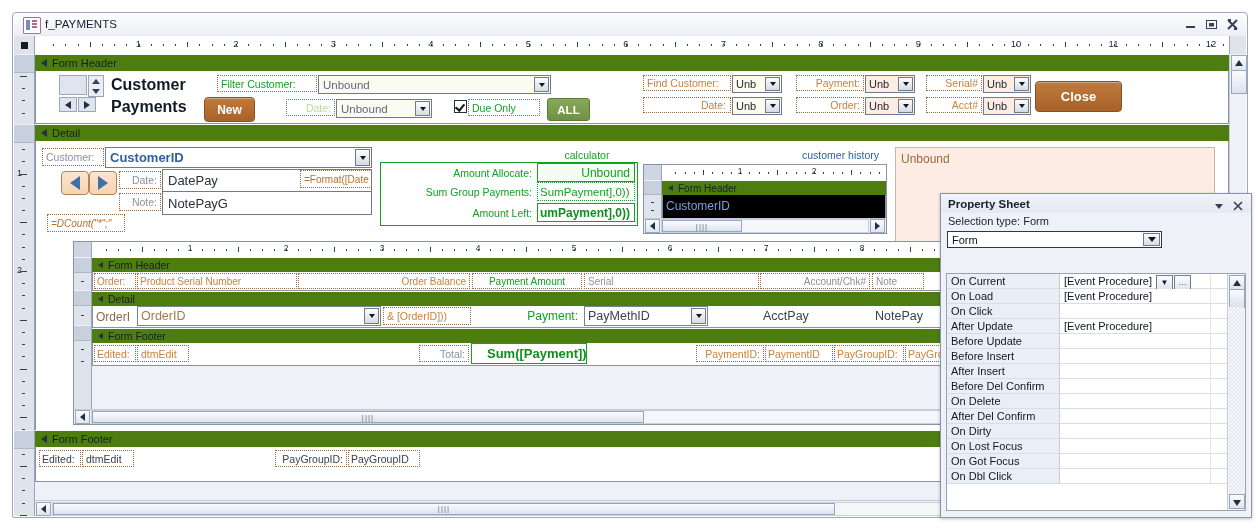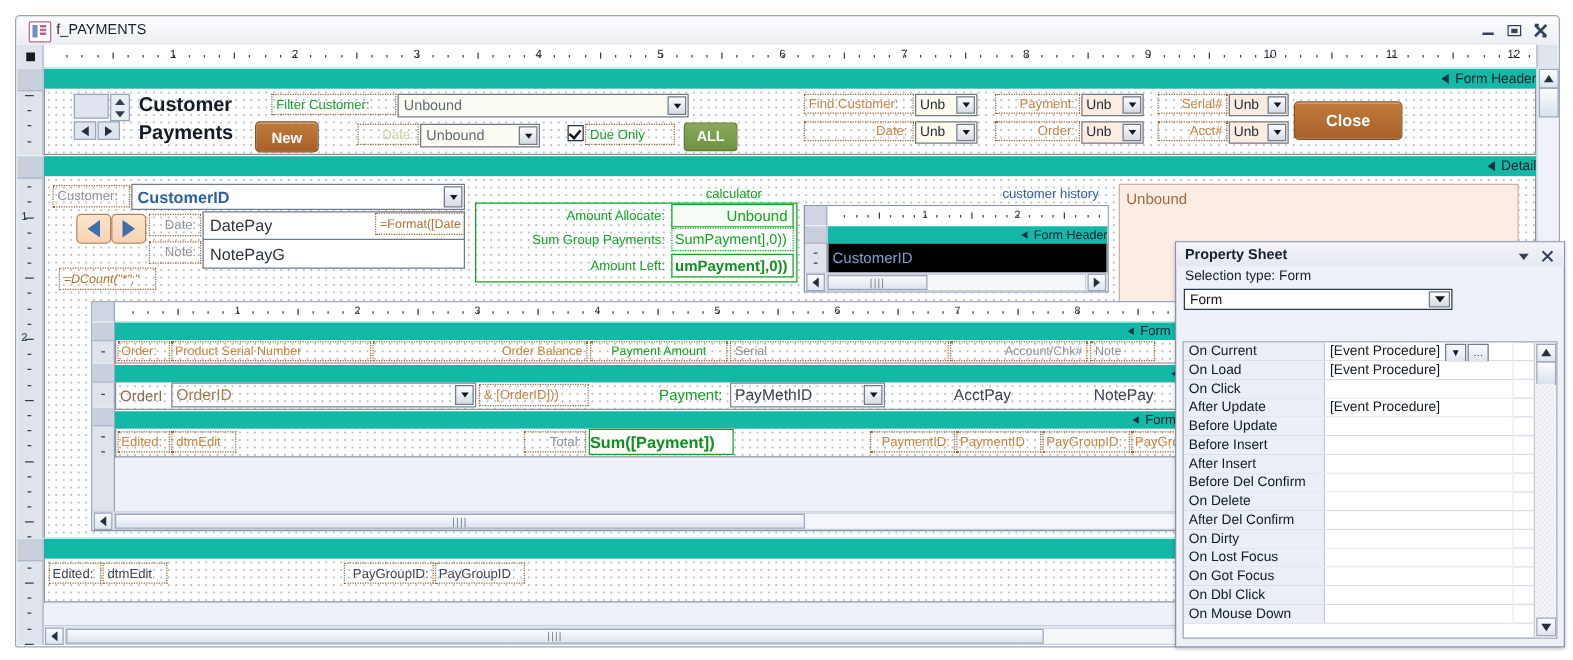--- a/index.html
+++ b/index.html
@@ -53,23 +53,23 @@
   .vscroll{width:16px;background:#f0f2f7;border-left:1px solid #c3cada;position:relative;}
   .vscroll .arrow{position:absolute;left:1px;width:14px;height:14px;
     background:linear-gradient(#fbfcfe,#dfe4ee);border:1px solid #9aa6bd;}
   .vscroll .arrow.up{top:1px;}
   .vscroll .arrow.dn{bottom:1px;}
   .vscroll .arrow svg{position:absolute;left:3px;top:4px;}
   .vscroll .thumb{position:absolute;left:1px;top:16px;width:14px;height:22px;
     background:linear-gradient(#fbfcfe,#dbe1ec);border:1px solid #9aa6bd;}
 
   
-  .secbar{position:absolute;height:16px;background:#14b8a6;
+  .secbar{position:absolute;height:16px;background:#4d7c0f;
     border-top:1px solid #ffffff;border-bottom:1px solid #9aa6bd;
-    font-size:11px;color:#16202c;display:flex;align-items:center;padding-left:6px;justify-content:flex-end;}
+    font-size:11px;color:#16202c;display:flex;align-items:center;padding-left:6px;}
   .secbar .tri{width:0;height:0;border-top:4px solid transparent;
     border-bottom:4px solid transparent;border-right:6px solid #24303f;margin-right:5px;}
   .secband{position:absolute;background:#ffffff;
     background-image:radial-gradient(#b9c0cc 0.6px, transparent 0.7px);
     background-size:6px 6px;border-left:1px solid #8a93a4;border-right:1px solid #8a93a4;
     border-bottom:1px solid #8a93a4;}
 
   
   .lbl{position:absolute;font-size:10.5px;white-space:nowrap;overflow:hidden;
     display:flex;align-items:center;box-sizing:border-box;}
@@ -703,21 +703,21 @@
             <div class="lbl" style="left:780px;top:50px;width:70px;height:18px;color:#3a424e;font-size:12.5px;padding-left:3px;">NotePay</div>
 
             <div class="secbar" style="left:0;top:71px;right:0;height:14px;font-size:10.5px;">
               <span class="tri" style="border-top-width:3px;border-bottom-width:3px;border-right-width:5px;"></span>
               <span>Form Footer</span>
             </div>
             <div class="secband" style="left:0;top:86px;right:0;height:22px;"></div>
             <div class="lbl dotbox orn" style="left:2px;top:88px;width:42px;height:17px;padding-left:2px;font-size:10.5px;">Edited:</div>
             <div class="lbl dotbox orn" style="left:45px;top:88px;width:52px;height:17px;padding-left:3px;font-size:10.5px;">dtmEdit</div>
             <div class="lbl dotbox gry" style="left:327px;top:88px;width:50px;height:17px;justify-content:flex-end;padding-right:3px;font-size:10.5px;">Total:</div>
-            <div class="ctl" style="left:379px;top:86px;width:116px;height:21px;border:1px solid #11a321;background:#ffffff;color:#0f8f1e;font-weight:bold;font-size:13px;padding-left:0;">Sum([Payment])</div>
+            <div class="ctl" style="left:379px;top:86px;width:116px;height:21px;border:1px solid #11a321;background:#ffffff;color:#0f8f1e;font-weight:bold;font-size:13px;padding-left:15px;">Sum([Payment])</div>
             <div class="lbl dotbox orn" style="left:604px;top:88px;width:68px;height:17px;justify-content:flex-end;padding-right:3px;font-size:10.5px;">PaymentID:</div>
             <div class="lbl dotbox orn" style="left:673px;top:88px;width:68px;height:17px;padding-left:2px;font-size:10.5px;">PaymentID</div>
             <div class="lbl dotbox orn" style="left:742px;top:88px;width:70px;height:17px;padding-left:2px;font-size:10.5px;">PayGroupID:</div>
             <div class="lbl dotbox orn" style="left:813px;top:88px;width:72px;height:17px;padding-left:2px;font-size:10.5px;">PayGroupID</div>
           </div>
           <div class="sf-hbar">
             <div class="ha">
               <span style="width:0;height:0;border-top:4px solid transparent;border-bottom:4px solid transparent;border-right:5px solid #223044;"></span>
             </div>
             <div class="htrack">
@@ -851,24 +851,20 @@
             <div class="ps-val"></div>
           </div>
           <div class="ps-row">
             <div class="ps-name">On Got Focus</div>
             <div class="ps-val"></div>
           </div>
           <div class="ps-row">
             <div class="ps-name">On Dbl Click</div>
             <div class="ps-val"></div>
           </div>
-          <div class="ps-row">
-            <div class="ps-name">On Mouse Down</div>
-            <div class="ps-val"></div>
-          </div>
         </div>
       <div class="ps-scroll">
         <div class="sa up">
           <svg width="14" height="13">
               <path d="M7 3 L11 9 L3 9 Z" fill="#223044"></path>
             </svg>
         </div>
         <div class="sthumb"></div>
         <div class="strack"></div>
         <div class="sa dn">

